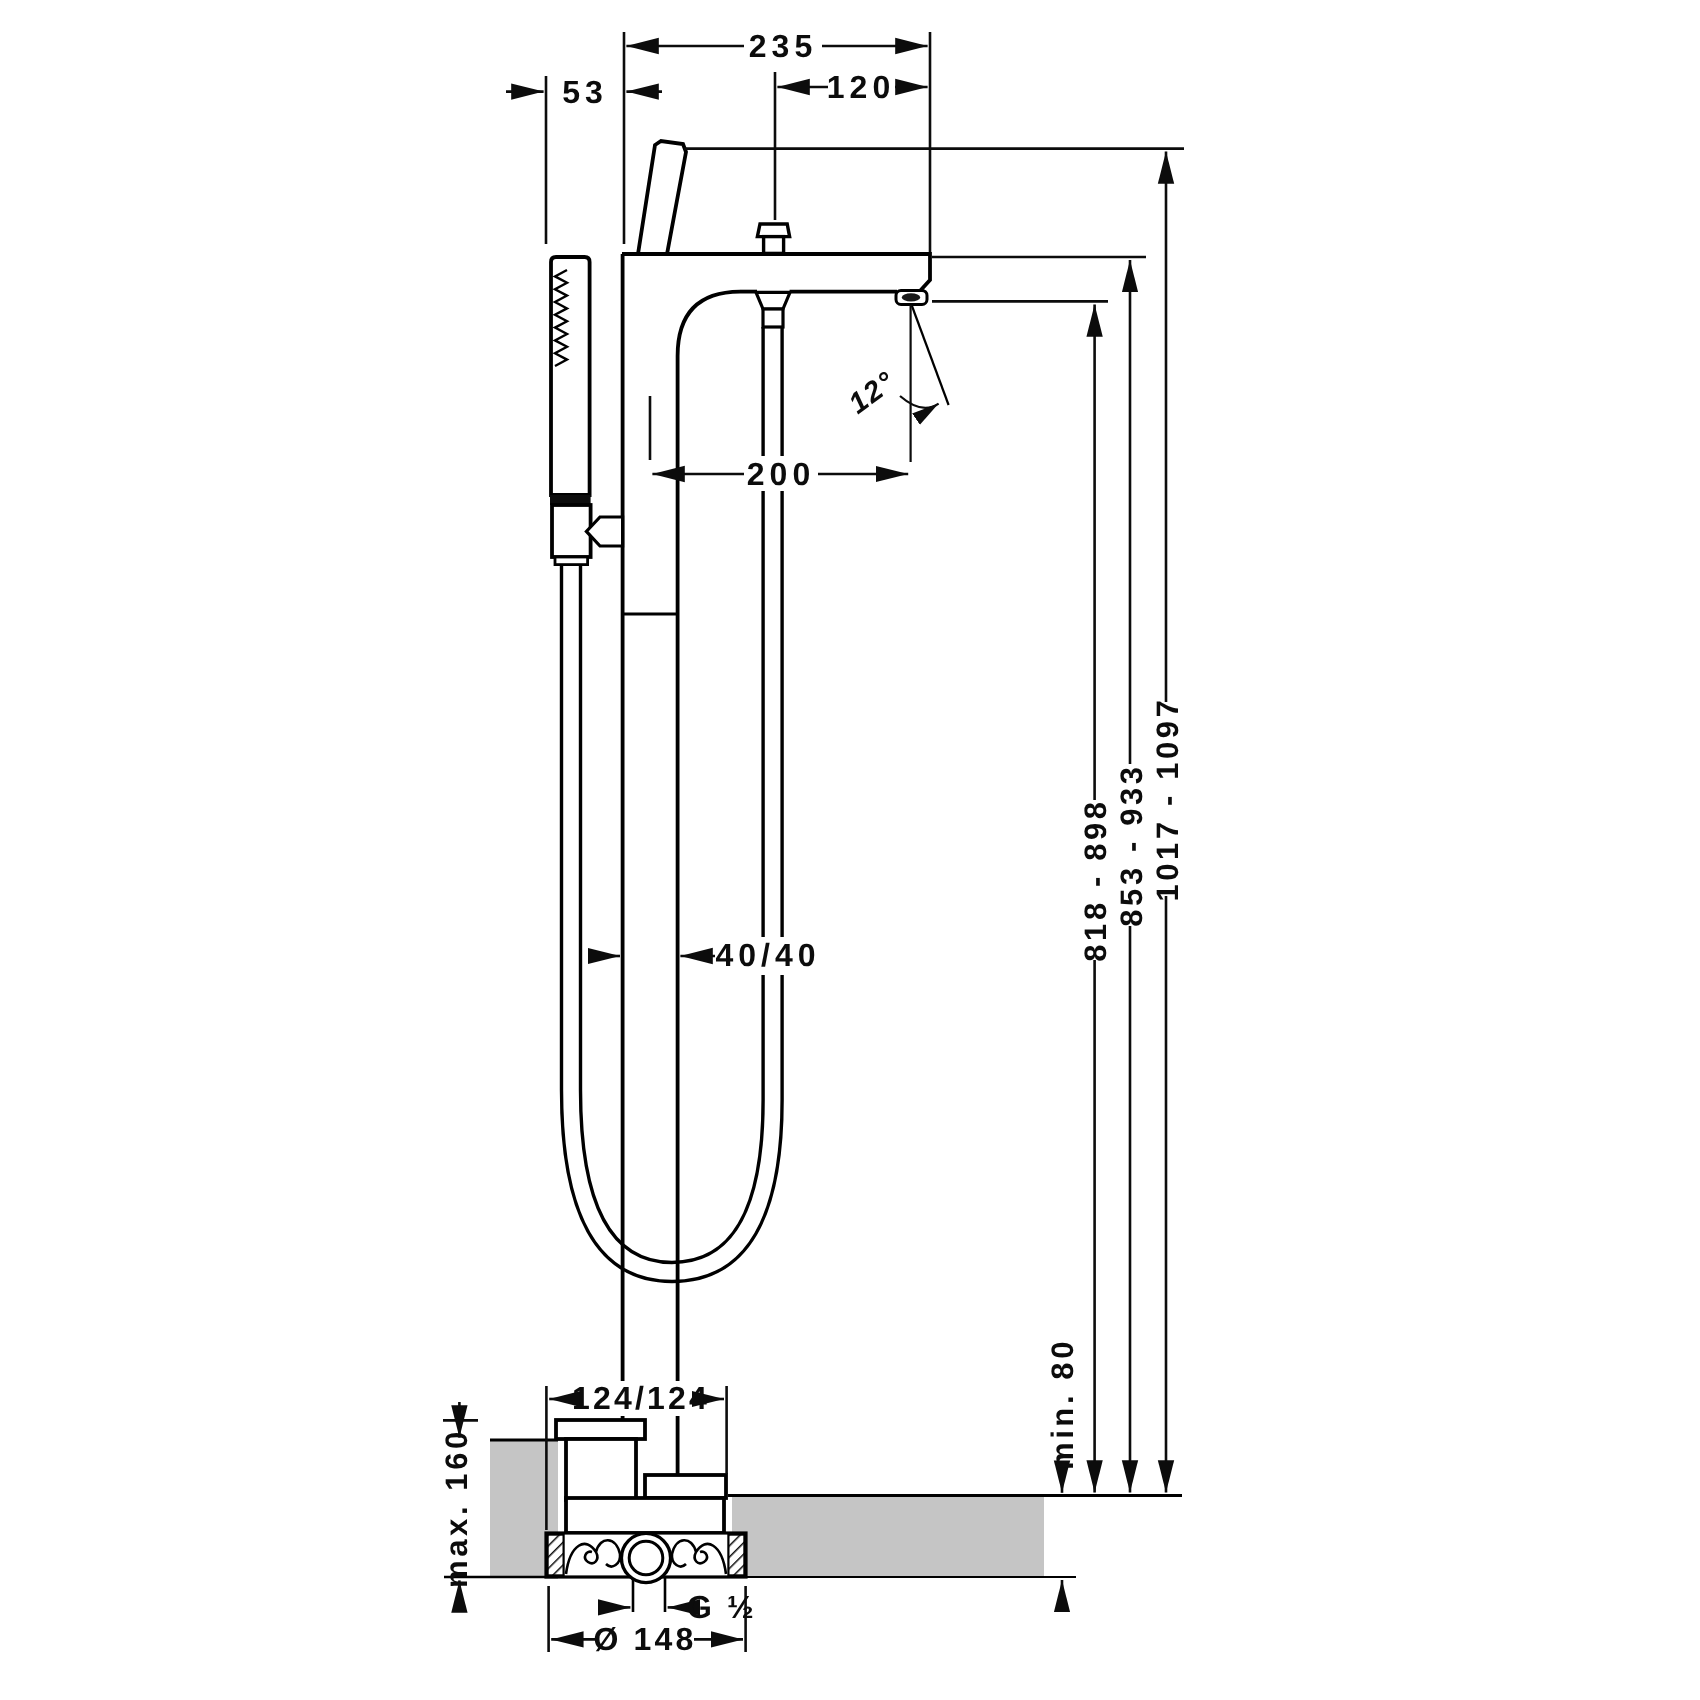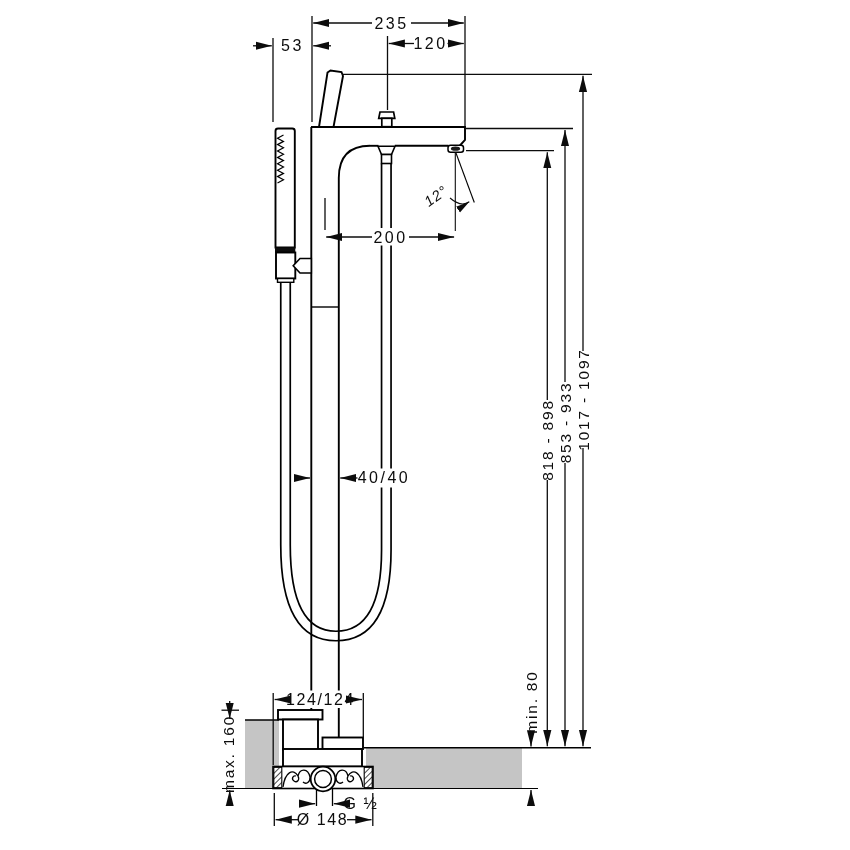--- a/index.html
+++ b/index.html
@@ -1,16 +1,16 @@
 <!DOCTYPE html>
 <html><head>
 <meta charset="utf-8">
 <style>
   html,body{margin:0;padding:0;background:#fff;}
-  .stage{width:850px;height:850px;background:#fff;position:relative;overflow:hidden;}
+  .stage{width:850px;height:850px;background:#fff;position:relative;overflow:hidden;font-weight:bold;}
   svg{display:block;}
   text{font-family:"Liberation Sans","DejaVu Sans",sans-serif;fill:#0c0c0c;}
   .dim{font-size:16px;letter-spacing:2.5px;}
   .dimv{font-size:15.5px;letter-spacing:1.8px;}
   .ang{font-size:14.5px;font-style:italic;letter-spacing:1px;}
 </style>
 </head>
 <body>
 
 <div class="stage">

